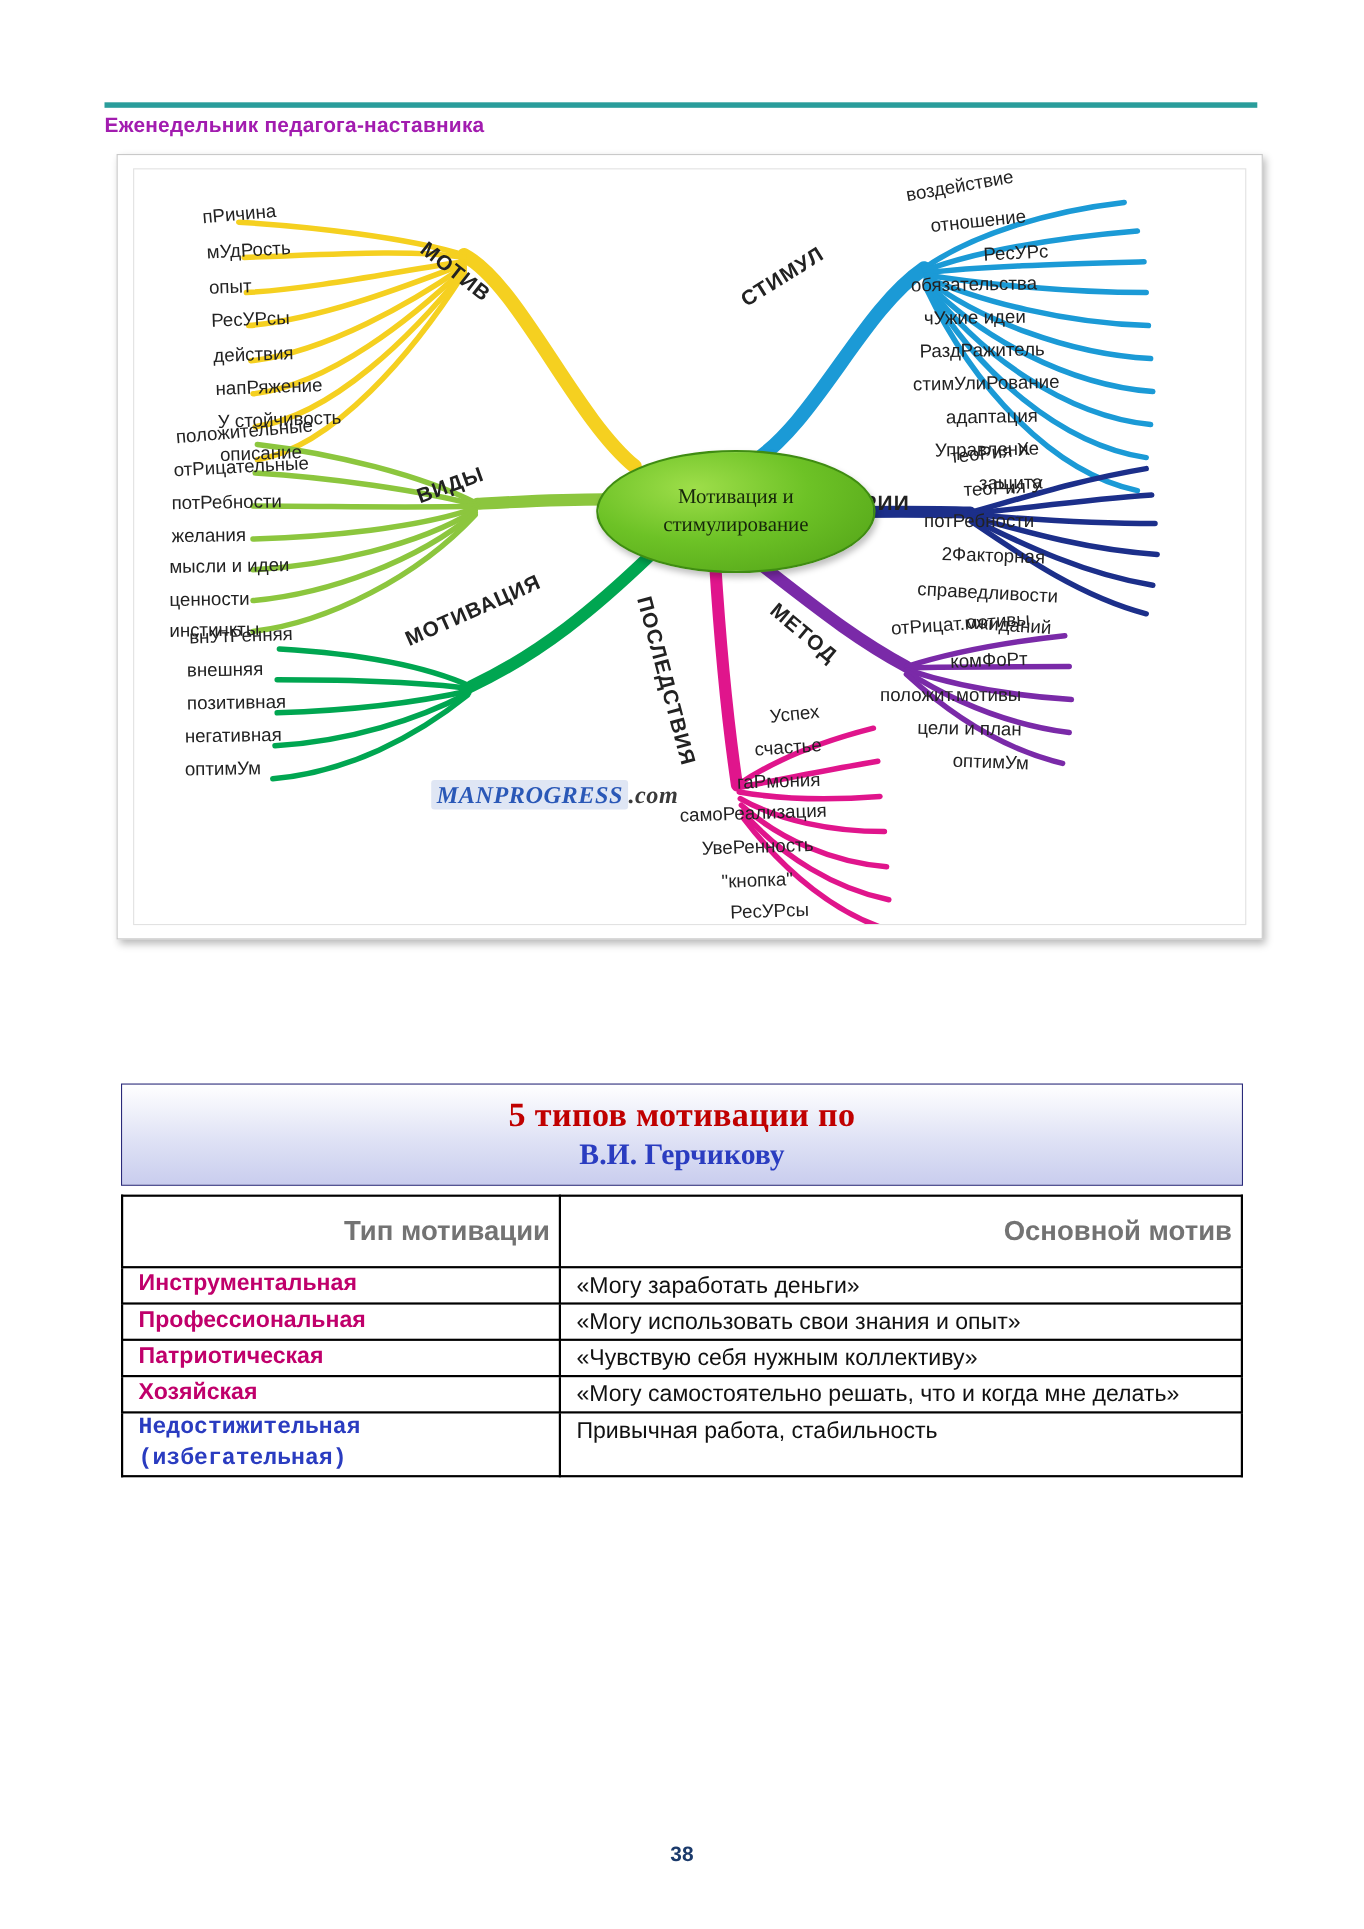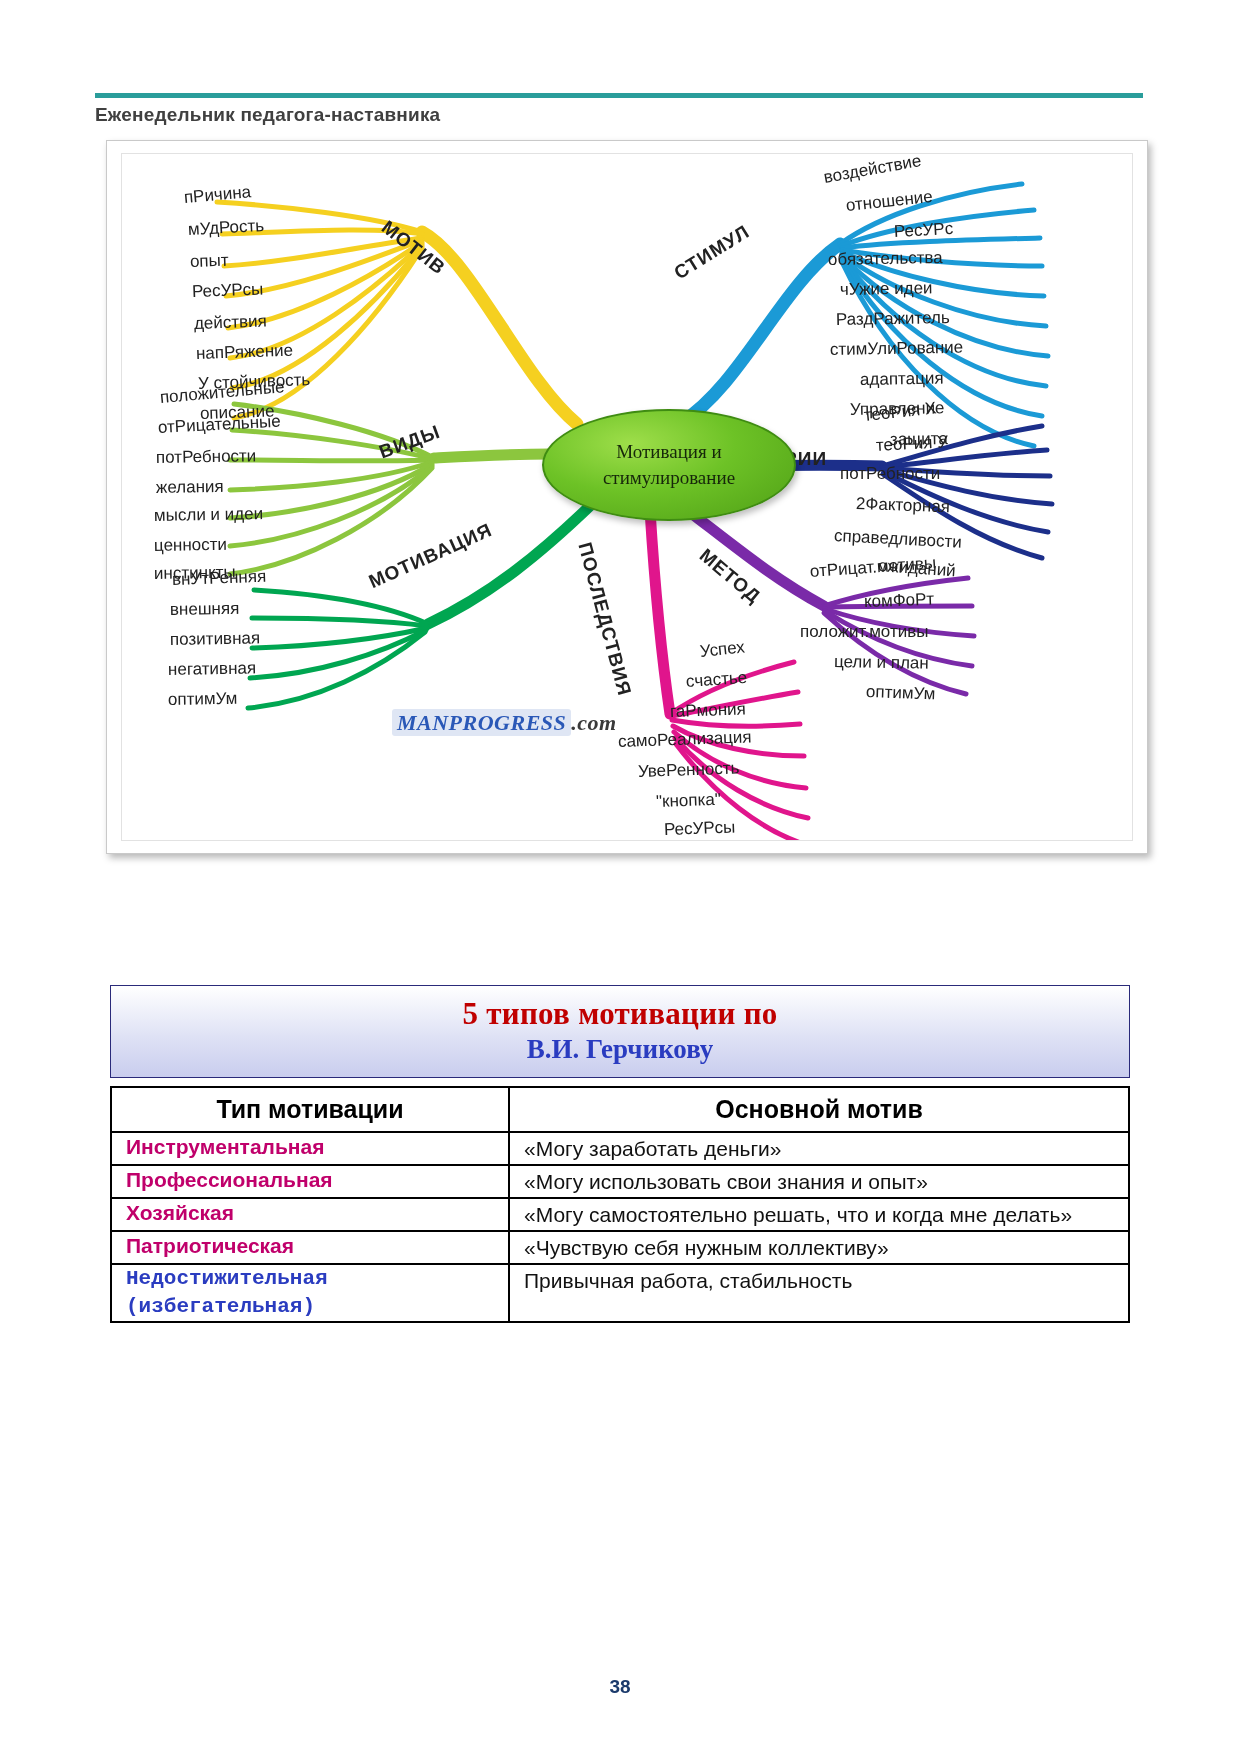--- a/index.html
+++ b/index.html
@@ -13,21 +13,21 @@
   .page{
     position:absolute;left:0;top:0;width:1240px;height:1754px;
   }
   
   .top-rule{
     position:absolute;left:95px;top:93px;width:1048px;height:5px;
     background:#2a9d9b;
   }
   .header-title{
     position:absolute;left:95px;top:104px;
-    font-size:19px;font-weight:bold;color:#404040;
+    font-size:19px;font-weight:bold;color:#a21caf;
     letter-spacing:.2px;
   }
 
   
   .map-frame{
     position:absolute;left:106px;top:140px;width:1040px;height:712px;
     background:#ffffff;
     border:1px solid #c9c9c9;
     box-shadow:3px 4px 7px rgba(0,0,0,.28);
   }
@@ -86,26 +86,26 @@
   table.motiv{
     border-collapse:collapse;width:1020px;margin-top:8px;
     table-layout:fixed;
   }
   table.motiv td,table.motiv th{
     border:2px solid #000;
     padding:0 14px;
     vertical-align:top;
   }
   table.motiv th{
-    text-align:center;
+    text-align:right;
     font-size:25px;
     font-family:"Liberation Sans", sans-serif;
     font-weight:bold;
-    color:#000000;
-    padding:7px 8px;
+    color:#737373;
+    padding:17px 8px;
   }
   .col-a{width:398px;}
   .cell-type{
     font-size:21px;font-weight:bold;color:#c0006b;line-height:28px;
   }
   .cell-type.blue{color:#2a3cc0;font-family:Liberation Mono, monospace;}
   .cell-motive{
     font-size:21px;color:#111;line-height:31px;
   }
   .page-num{
@@ -299,26 +299,26 @@
       <tbody>
         <tr>
           <td class="cell-type">Инструментальная</td>
           <td class="cell-motive">«Могу заработать деньги»</td>
         </tr>
         <tr>
           <td class="cell-type">Профессиональная</td>
           <td class="cell-motive">«Могу использовать свои знания и опыт»</td>
         </tr>
         <tr>
+          <td class="cell-type">Патриотическая</td>
+          <td class="cell-motive">«Чувствую себя нужным коллективу»</td>
+        </tr>
+        <tr>
           <td class="cell-type">Хозяйская</td>
           <td class="cell-motive">«Могу самостоятельно решать, что и когда мне делать»</td>
-        </tr>
-        <tr>
-          <td class="cell-type">Патриотическая</td>
-          <td class="cell-motive">«Чувствую себя нужным коллективу»</td>
         </tr>
         <tr>
           <td class="cell-type blue">Недостижительная (избегательная)</td>
           <td class="cell-motive">Привычная работа, стабильность</td>
         </tr>
       </tbody>
     </table>
   </div>
 
   <div class="page-num">38</div>

